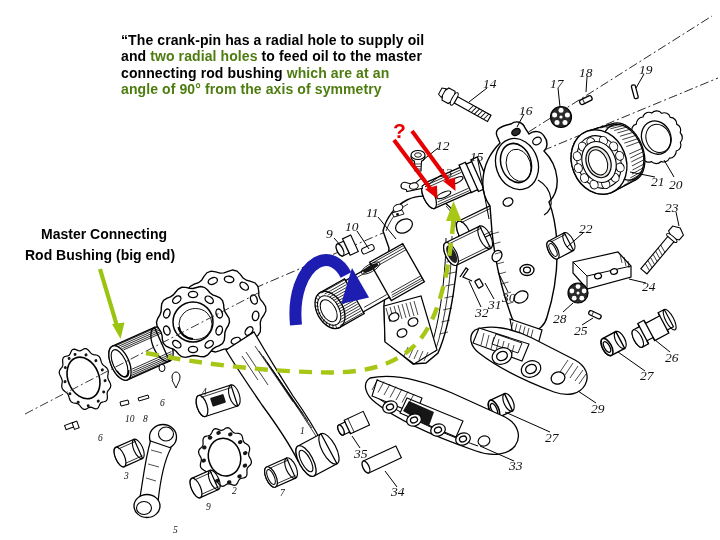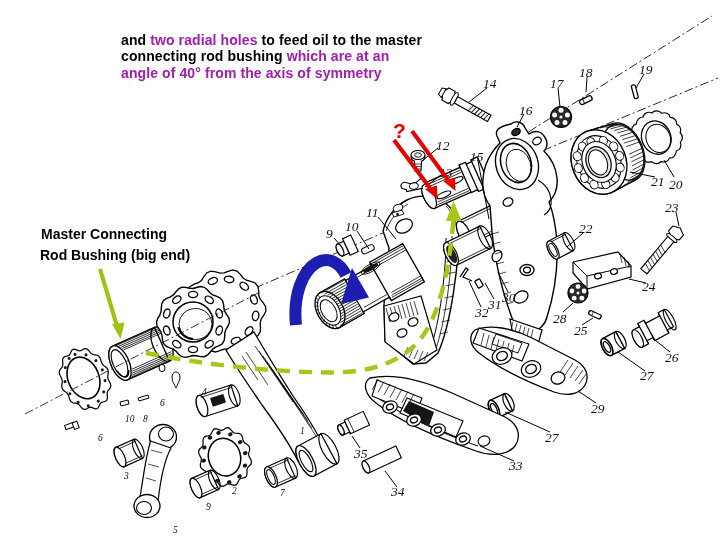--- a/index.html
+++ b/index.html
@@ -1,33 +1,34 @@
 <!DOCTYPE html>
 <html><head>
 <meta charset="utf-8">
 <style>
   html,body{margin:0;padding:0;}
   body{width:720px;height:540px;background:#ffffff;position:relative;overflow:hidden;
        font-family:"Liberation Sans", sans-serif;}
   .tx{position:absolute;font-weight:bold;font-size:14px;white-space:nowrap;color:#000;}
   .para{font-size:14px;letter-spacing:0.1px;}
-  .red{color:#a21caf;}
+  .red{color:#4d7c0f;}
   .grn{color:#000000;}
   .blu{color:#2121cc;}
   svg{position:absolute;left:0;top:0;}
 </style>
 </head>
 <body>
 <div class="tx para" style="left:121px;top:32px;line-height:16.45px;">
+  <div>“The crank-pin has a radial hole to supply oil</div>
   <div>and <span class="red">two radial holes</span> to feed oil to the <span class="grn">master</span></div>
   <div><span class="grn">connecting rod bushing</span> <span class="red">which are at an</span></div>
-  <div><span class="red">angle of 40° from the axis of symmetry</span></div>
+  <div><span class="red">angle of 90° from the axis of symmetry</span></div>
 </div>
 <div class="tx grn" style="left:41px;top:226px;">Master Connecting</div>
-<div class="tx grn" style="left:40px;top:247px;">Rod Bushing (big end)</div>
+<div class="tx grn" style="left:25px;top:247px;">Rod Bushing (big end)</div>
 
 <svg width="720" height="540" viewBox="0 0 720 540">
 <defs>
 </defs>
 <g stroke="#111" fill="none" stroke-width="1.1">
 
 <g stroke-width="0.9" stroke-dasharray="9 3 2 3">
   <line x1="255" y1="288" x2="448" y2="205"></line>
   <line x1="496" y1="170" x2="718" y2="78"></line>
   <line x1="500" y1="150" x2="712" y2="16"></line>

